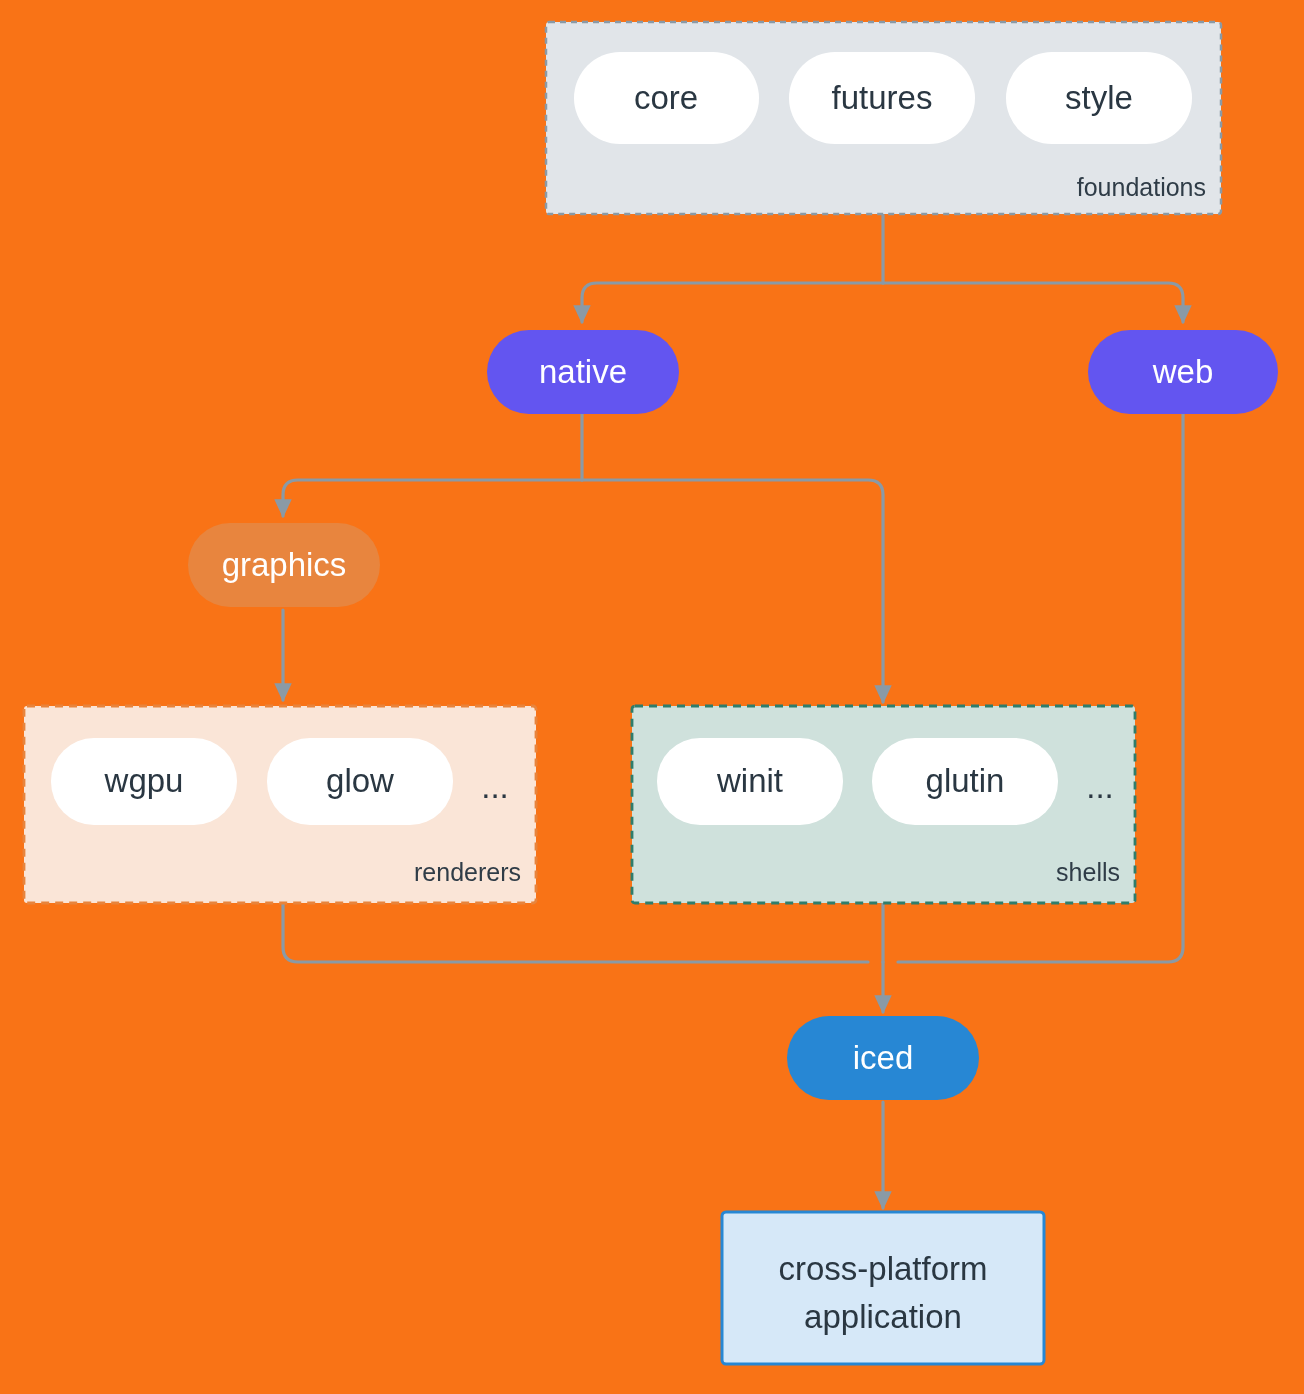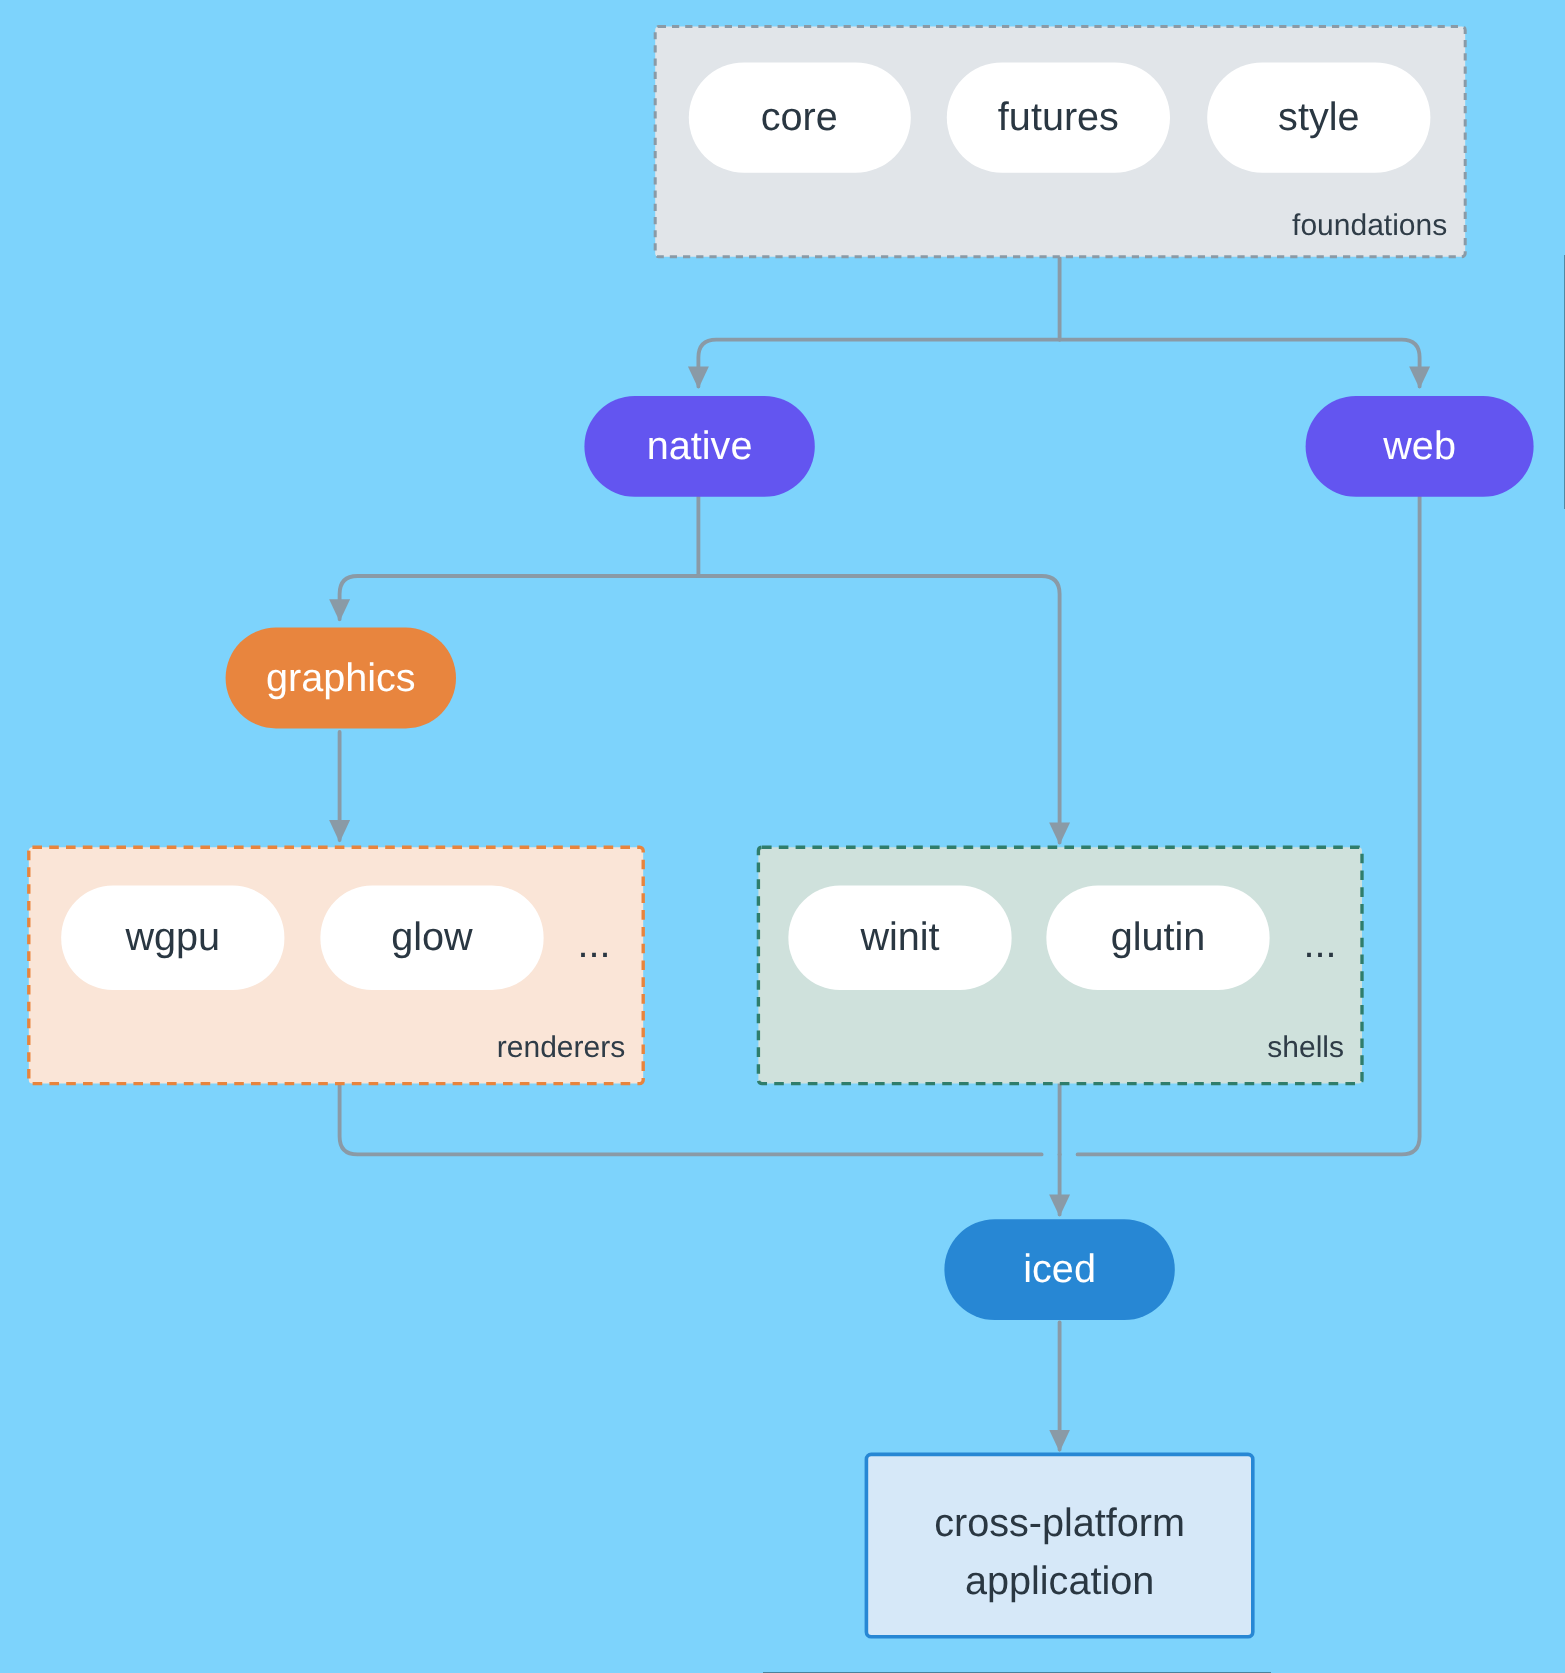--- a/index.html
+++ b/index.html
@@ -4,21 +4,21 @@
 <style>
   html, body {
     margin: 0;
     padding: 0;
     background: #000000;
   }
   #stage {
     position: relative;
     width: 1304px;
     height: 1394px;
-    background: #7dd3fc;
+    background: #f97316;
     overflow: hidden;
     font-family: "Liberation Sans", sans-serif;
   }
   svg.layer {
     position: absolute;
     left: 0;
     top: 0;
     width: 1304px;
     height: 1394px;
   }

